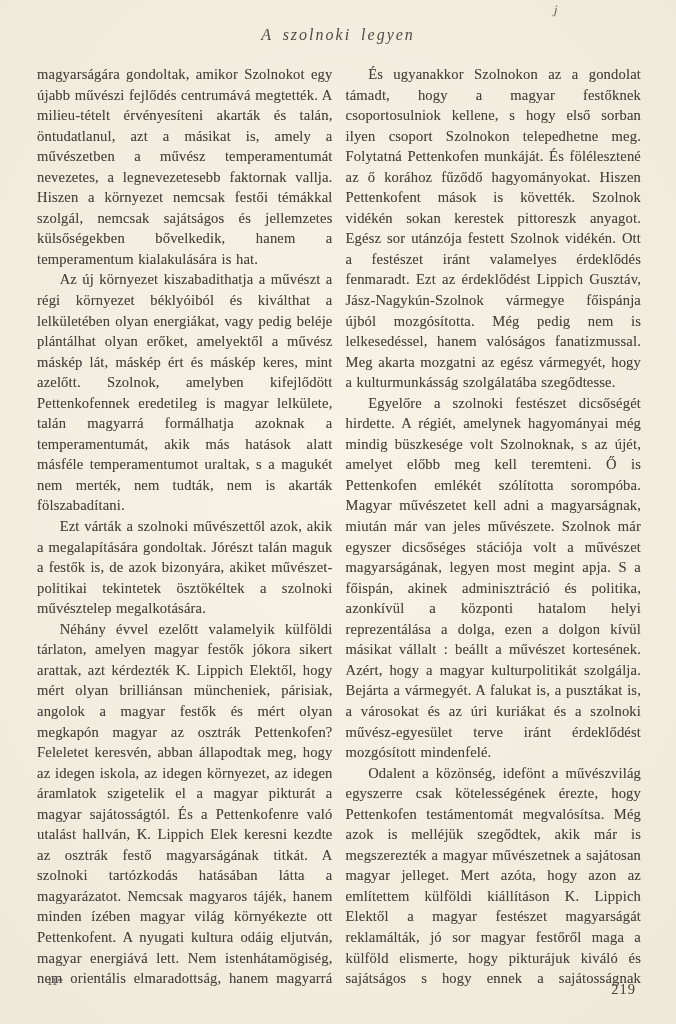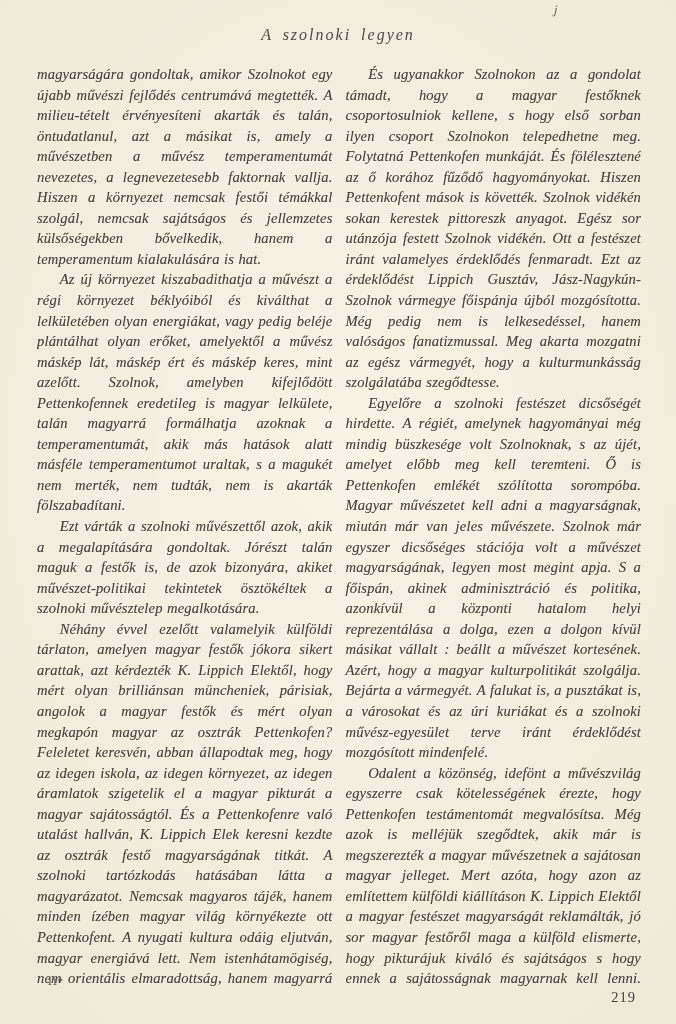--- a/index.html
+++ b/index.html
@@ -30,21 +30,20 @@
     transform:rotate(12deg);
     user-select:none;
   }
   .columns{
     position:absolute;
     top:64px;left:37px;
     width:604px;height:926px;
     display:flex;
     gap:13px;
     overflow:hidden;
-    font-style:italic;
   }
   .col{
     width:50%;
     text-align:justify;
     font-size:14.6px;
     line-height:20.55px;
     letter-spacing:0.15px;
     word-spacing:0.6px;
     color:#46423b;
     text-shadow:0 0 0.4px rgba(70,66,59,0.35);
@@ -54,21 +53,20 @@
   .footer-sig{
     position:absolute;left:47px;top:975px;
     font-size:11px;
     color:#4a463f;
   }
   .footer-page{
     position:absolute;right:40px;top:981px;
     font-size:14.5px;
     letter-spacing:1px;
     color:#45413a;
-    margin-top:8px;
   }
 </style>
 </head>
 <body>
 
 <div class="page">
 
   <div class="ink-mark">j</div>
 
   <div class="running-head">A szolnoki legyen</div>

